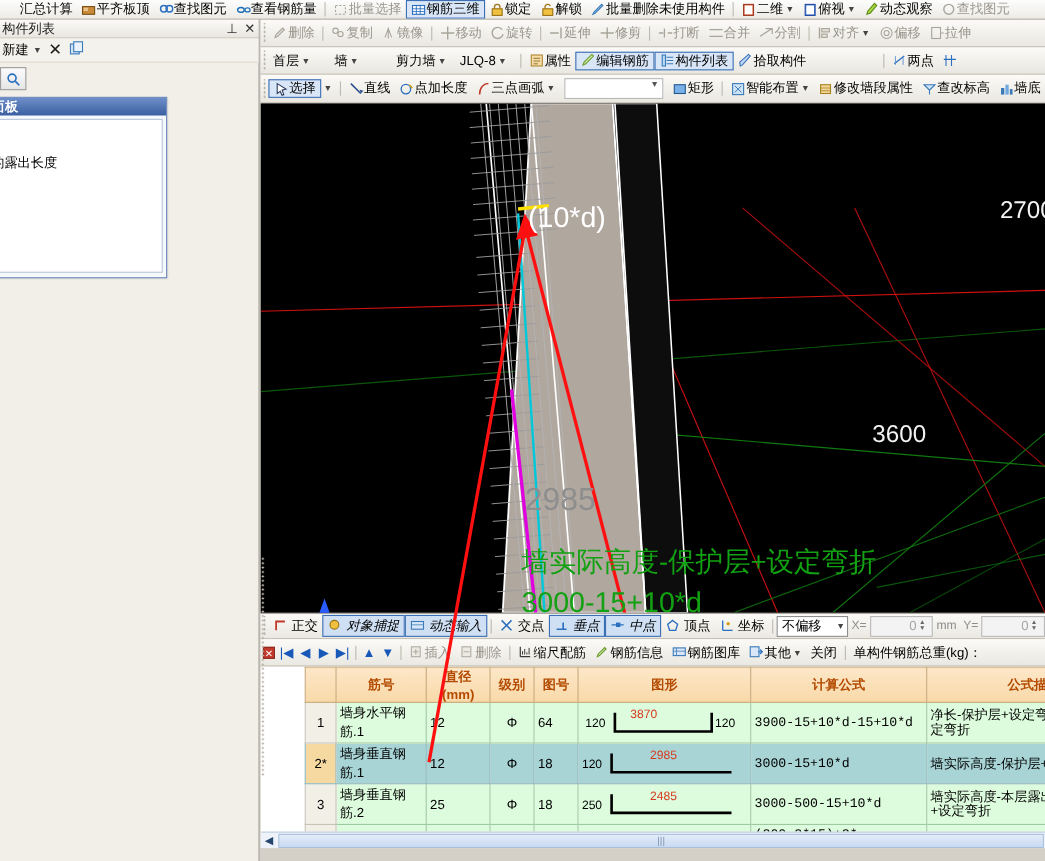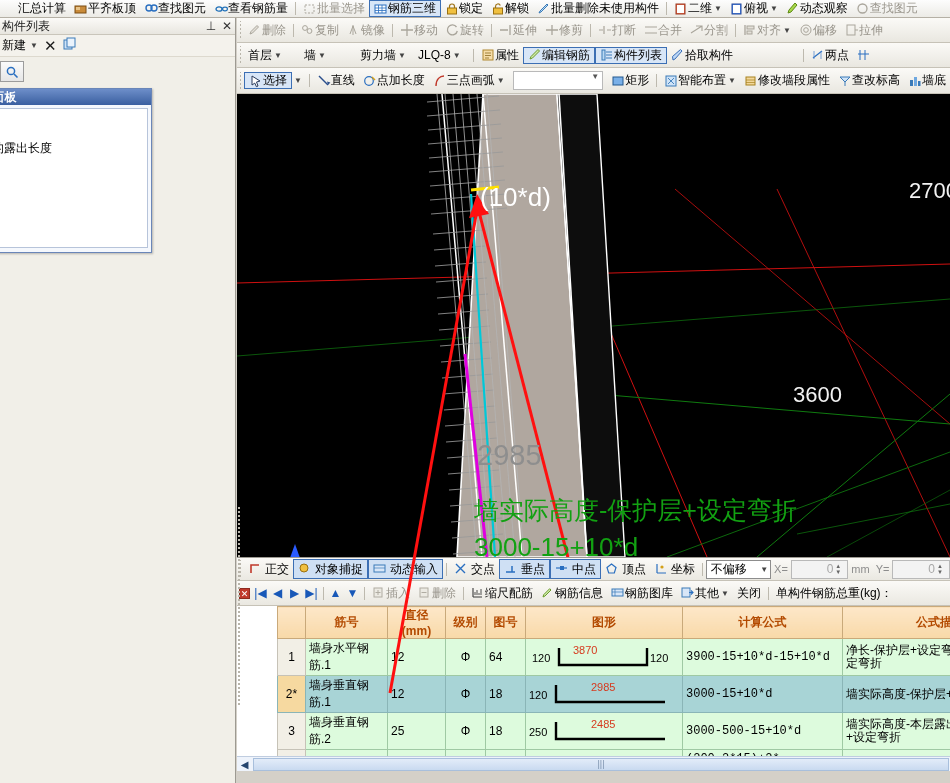--- a/index.html
+++ b/index.html
@@ -119,21 +119,21 @@
   
   .snapbar {
     height: 24px; width: 713px; background: linear-gradient(#fbfaf7,#eae8e1);
     border-top: 1px solid #9d9a92; border-bottom: 1px solid #c6c2b7;
     display: flex; align-items: center; white-space: nowrap; overflow: hidden;
   }
   .snap-item {
     display: inline-flex; align-items: center; gap: 3px; padding: 0 4px; height: 20px;
     font-size: 12px; cursor: default;
   }
-  .snap-item.active { border: 1px solid #3c6fb4; background: #cfe0f4; }
+  .snap-item.active { border: 1px solid #3c6fb4; background: #cfe0f4; font-style: italic; }
   .combo {
     border: 1px solid #8d8d8d; background: #fff; height: 19px; min-width: 60px;
     display: flex; align-items: center; padding: 0 2px 0 4px; font-size: 12px;
     justify-content: space-between; cursor: pointer;
   }
   .numbox {
     border: 1px solid #b9b9b9; background: #f3f3f3; height: 19px; width: 62px;
     display: flex; align-items: center; justify-content: flex-end;
     padding-right: 2px; font-size: 12px; color: #a8a8a8;
   }

